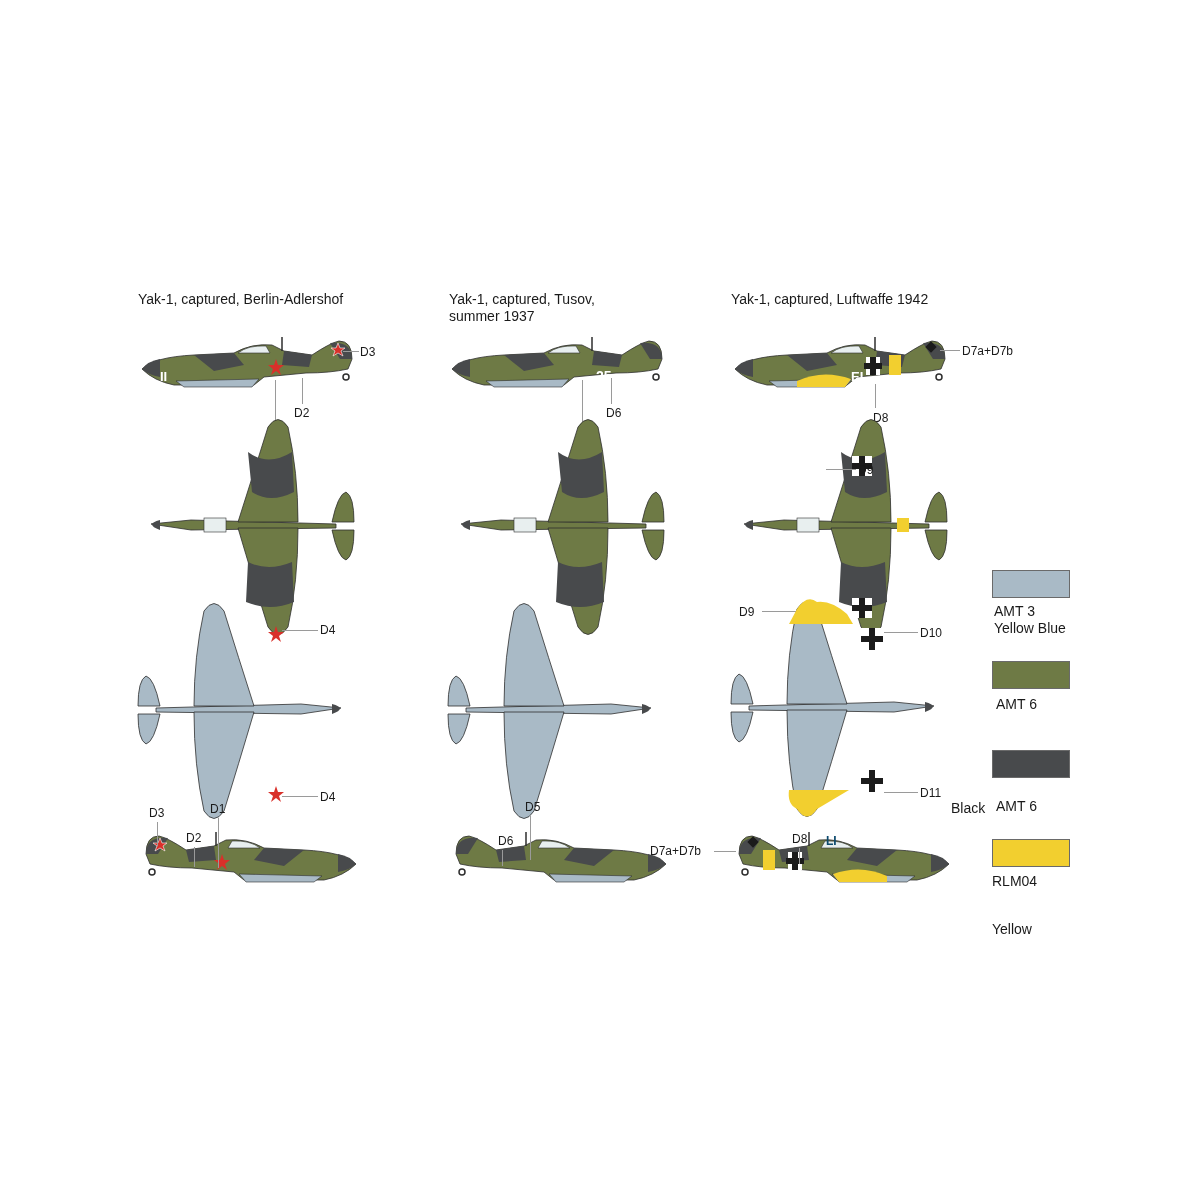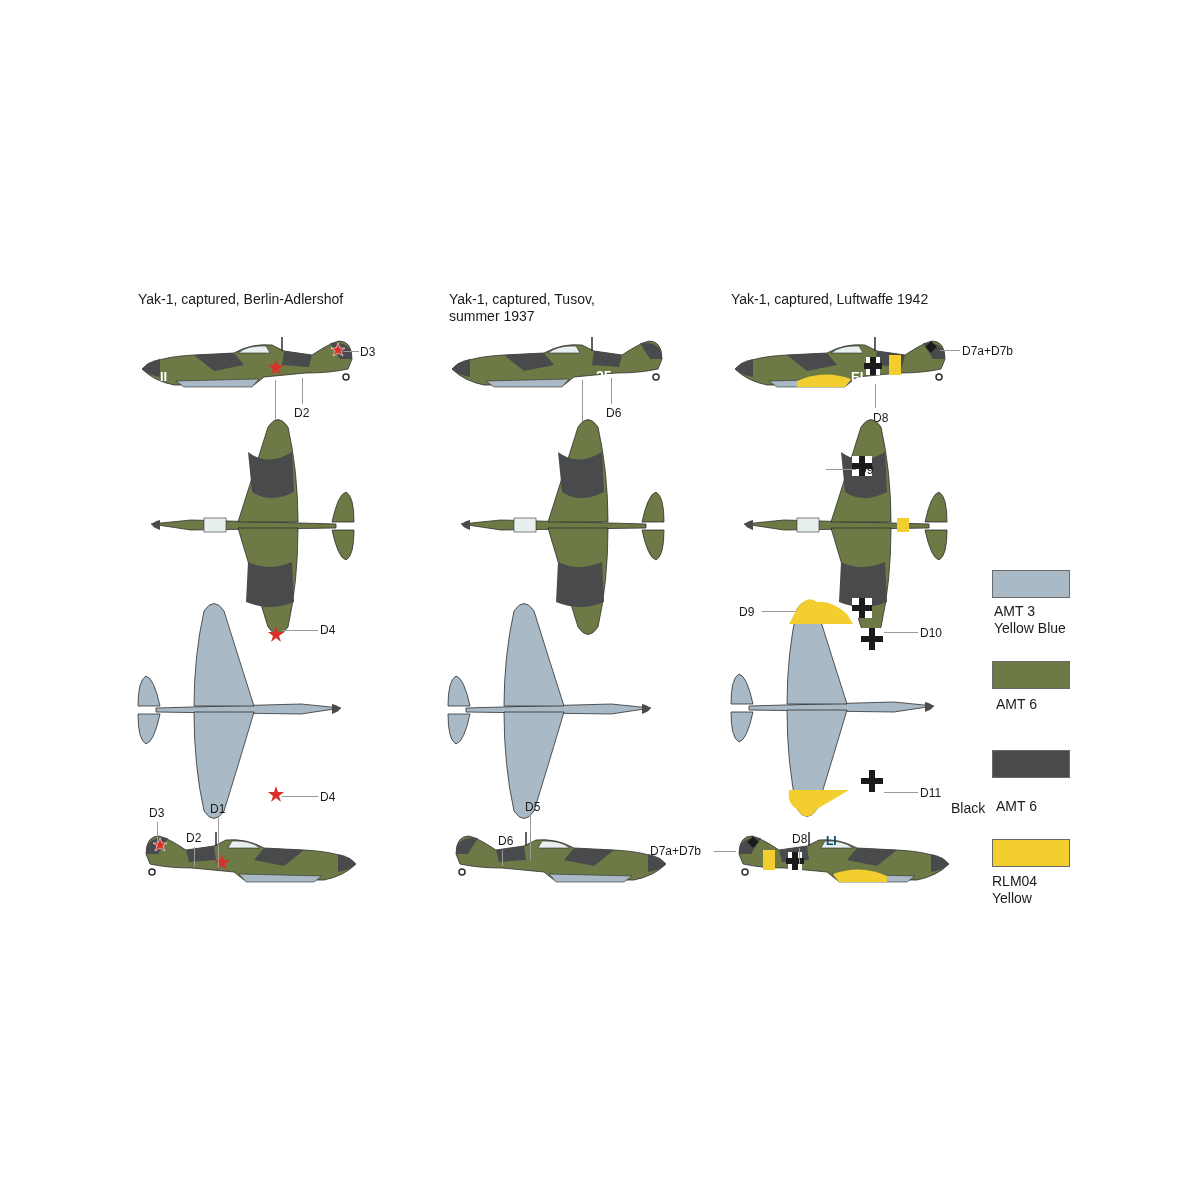--- a/index.html
+++ b/index.html
@@ -201,13 +201,13 @@
 <div class="swatch" style="top:661px;background:#6e7a45;"></div>
 <div class="swlabel" style="top:696px;left:996px;">AMT 6</div>
 <div class="swlabel" style="top:713px;left:996px;margin-top:47px;">Green</div>
 
 <div class="swatch" style="top:750px;background:#484a4c;"></div>
 <div class="swlabel" style="top:798px;left:996px;">AMT 6</div>
 <div class="swlabel" style="top:800px;left:951px;">Black</div>
 
 <div class="swatch" style="top:839px;background:#f2cf2f;"></div>
 <div class="swlabel" style="top:873px;left:992px;text-align:right;">RLM04</div>
-<div class="swlabel" style="top:890px;left:992px;">Yellow</div>
+<div class="swlabel" style="top:921px;left:992px;">Yellow</div>
 
 </body></html>

